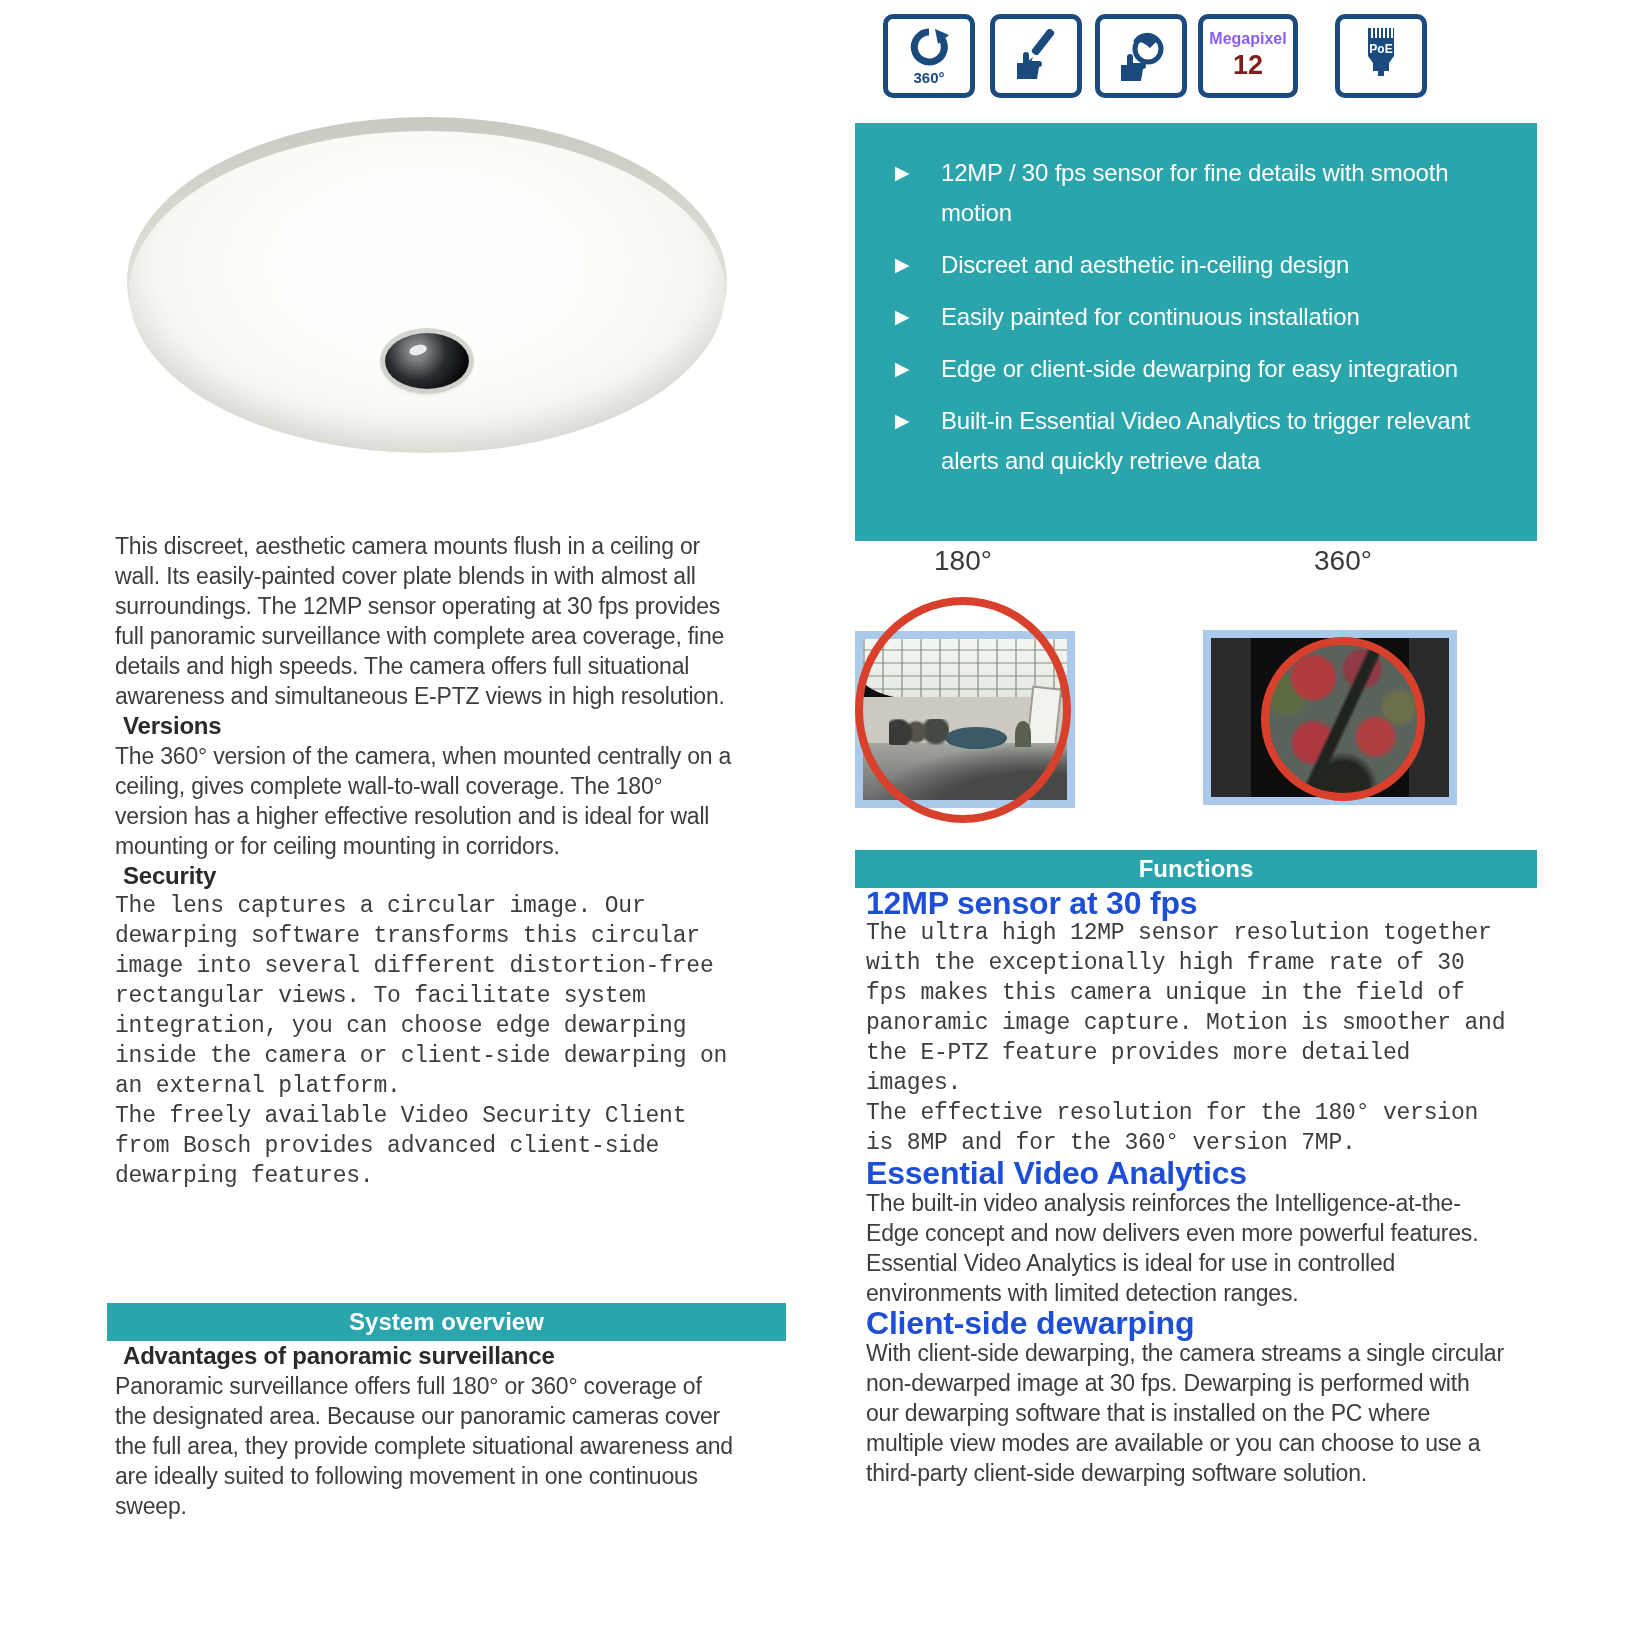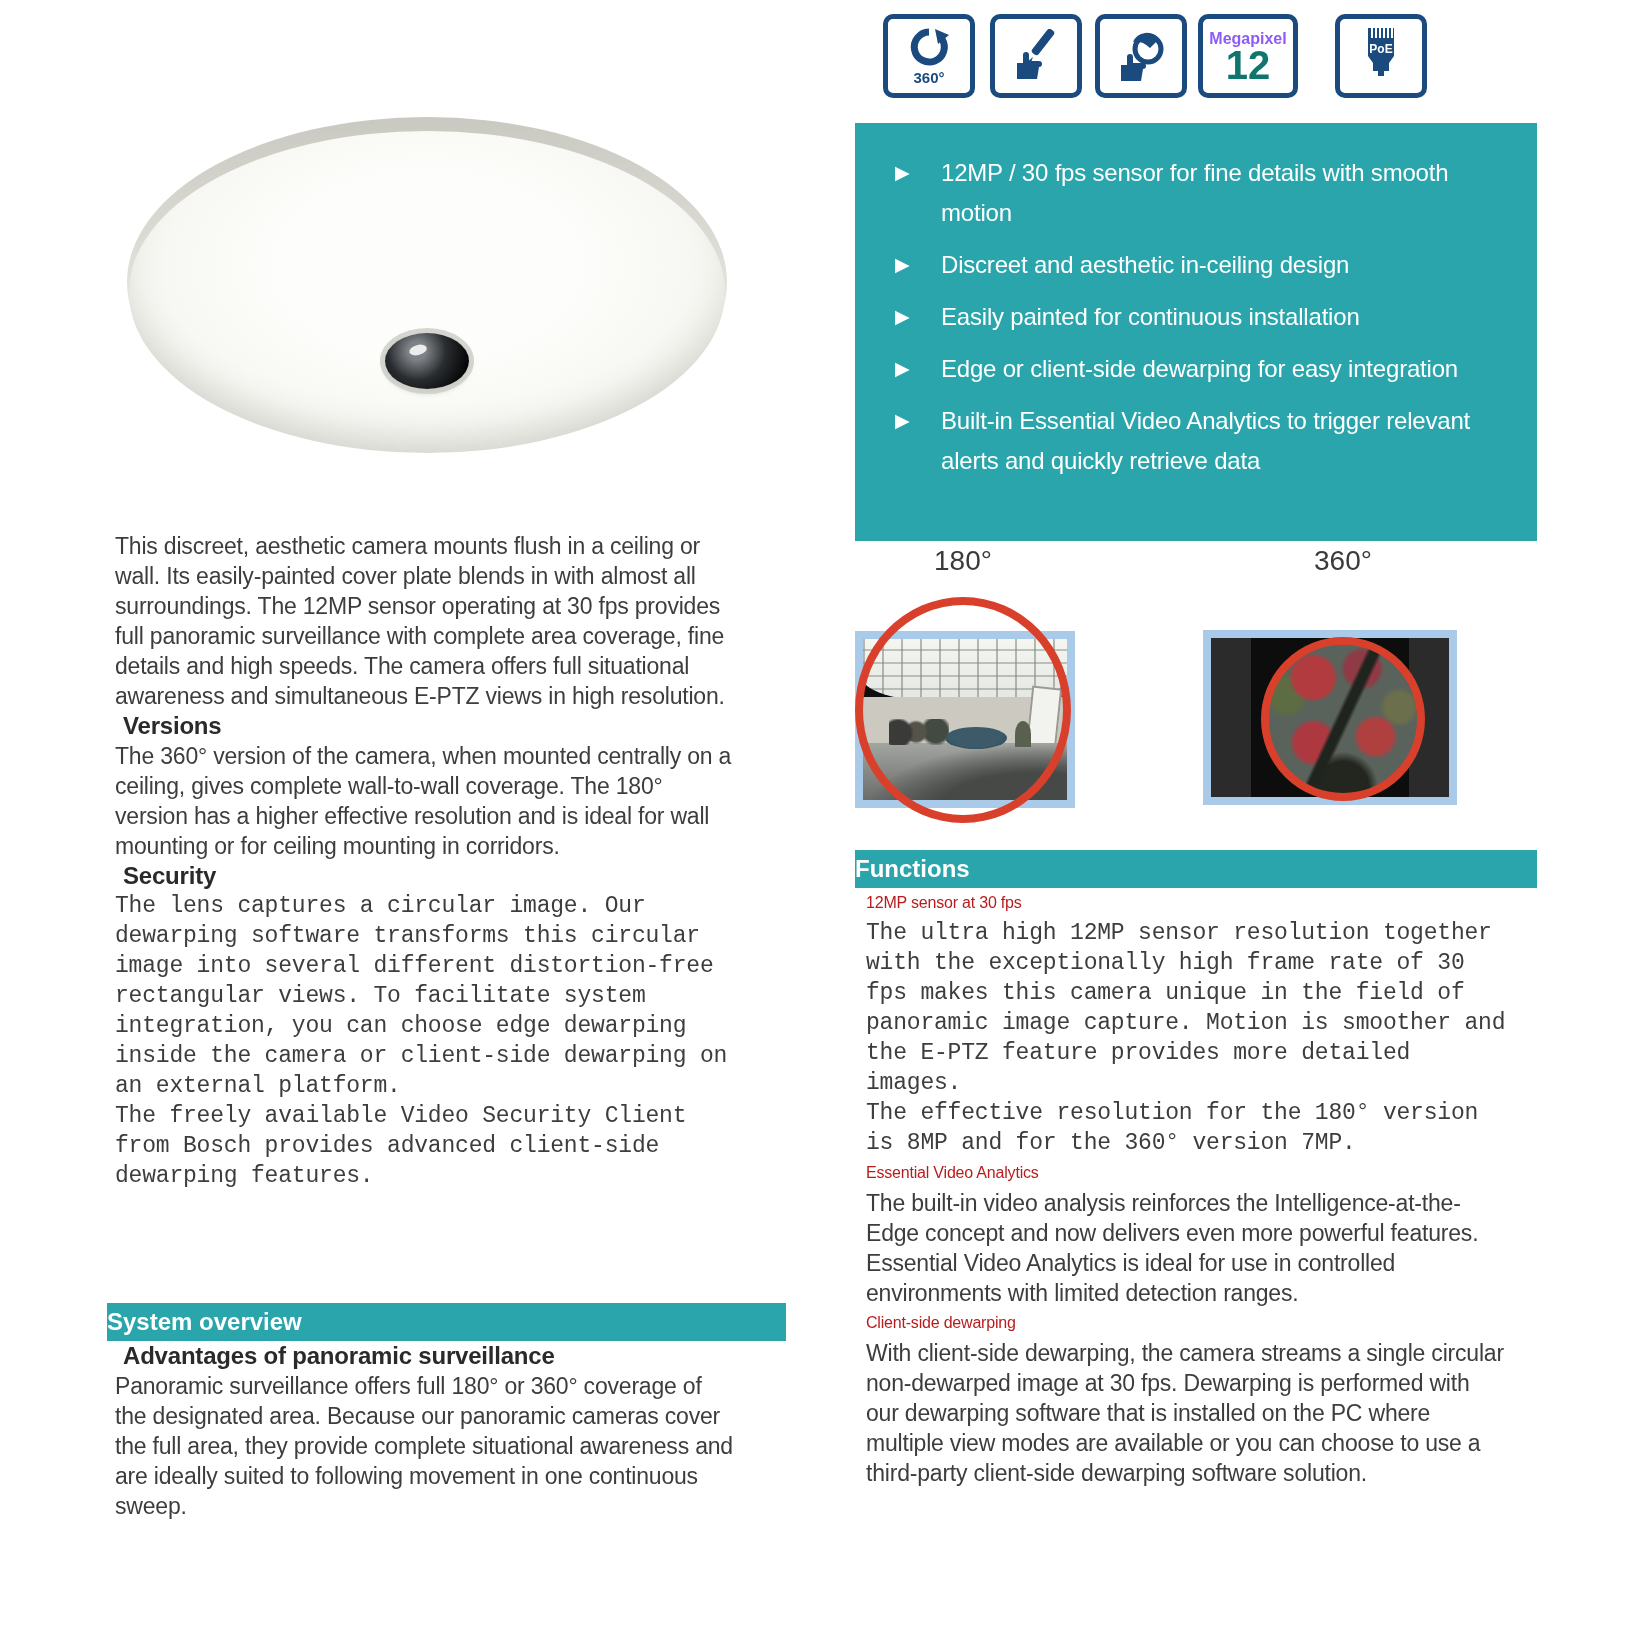--- a/index.html
+++ b/index.html
@@ -12,21 +12,21 @@
   
   .body-p{margin:0 0 0 8px;width:620px;font-size:23px;line-height:30px;color:#3d3d3d;
           letter-spacing:-0.2px;}
   .prelined{white-space:pre-line;font-family:Liberation Mono, monospace;}
   h3.sub{margin:0 0 0 16px;width:620px;font-size:24px;line-height:30px;color:#2a2a2a;
          font-weight:bold;letter-spacing:-0.2px;}
   .mt16{margin-top:16px;} .mt17{margin-top:17px;} .mt13{margin-top:13px;} .mt32{margin-top:32px;} .mt2{margin-top:2px;}
   .mt22{margin-top:22px;} .mt26{margin-top:26px;} .mt20{margin-top:20px;}
 
   .banner{height:38px;background:#29a5ab;color:#ffffff;font-size:24px;font-weight:bold;
-          line-height:38px;box-sizing:border-box;}
+          line-height:38px;box-sizing:border-box;text-align:center;}
   .banner-left{width:679px;margin-top:112px;}
   .banner-right{width:682px;margin-top:42px;}
 
   
   .camera-figure{position:relative;width:680px;height:420px;}
   .cam-rim{position:absolute;left:20px;top:22px;width:600px;height:330px;border-radius:50%;
            background:linear-gradient(#c9c9c1,#e4e4dc 55%,#efefe9);}
   .cam-body{position:absolute;left:22px;top:36px;width:596px;height:322px;border-radius:50%;
             background:radial-gradient(ellipse at 50% 42%,#fdfdfb 35%,#f7f7f3 62%,#e9e9e2 88%,#dddbd2 100%);
             box-shadow:inset 0 -28px 34px -14px rgba(90,90,80,0.18);}
@@ -38,21 +38,21 @@
 
   
   .icons-row{position:relative;height:88px;}
   .icon-box{position:absolute;top:2px;height:84px;width:92px;box-sizing:border-box;
             border:5px solid #1b4a7e;border-radius:10px;background:#fff;
             display:flex;flex-direction:column;align-items:center;justify-content:center;}
   .icon-box svg{display:block;}
   .ib-1{left:28px;} .ib-2{left:135px;} .ib-3{left:240px;} .ib-4{left:343px;width:100px;} .ib-5{left:480px;}
   .icon-cap{font-size:15px;font-weight:bold;color:#1b4a7e;line-height:15px;margin-top:1px;}
   .mp-line1{font-size:16px;font-weight:bold;color:#8b5cf6;line-height:18px;}
-  .mp-line2{font-size:40px;font-weight:bold;color:#0f766e;line-height:34px;}
+  .mp-line2{font-size:27px;font-weight:bold;color:#7f1d1d;line-height:34px;}
 
   
   .feature-box{margin-top:23px;width:682px;height:418px;background:#29a5ab;box-sizing:border-box;
                padding:30px 30px 0 40px;}
   .feature-box ul{margin:0;padding:0;list-style:none;}
   .feature-box li{position:relative;padding-left:46px;margin-bottom:12px;color:#ffffff;
                   font-size:24px;line-height:40px;width:566px;letter-spacing:-0.2px;}
   .tri{position:absolute;left:0;top:0;font-size:19px;line-height:40px;color:#ffffff;}
 
   
@@ -94,22 +94,22 @@
         radial-gradient(circle at 30% 22%,#b23b3f 0 13%,transparent 16%),
         radial-gradient(circle at 63% 16%,#8f3a44 0 11%,transparent 14%),
         radial-gradient(circle at 30% 66%,#ad3840 0 13%,transparent 17%),
         radial-gradient(circle at 72% 62%,#b04040 0 12%,transparent 16%),
         radial-gradient(circle at 12% 34%,#5d6c42 0 10%,transparent 14%),
         radial-gradient(circle at 88% 42%,#6b6f4b 0 9%,transparent 13%),
         radial-gradient(circle at 50% 96%,#23261f 0 16%,transparent 22%),
         radial-gradient(circle at 50% 50%,#5a625c 0 70%,#3c423d 100%);}
 
   
-  .fn-h{margin:0 0 0 11px;width:640px;font-size:16px;line-height:30px;font-weight:normal;
-        color:#b91c1c;letter-spacing:-0.2px;}
+  .fn-h{margin:0 0 0 11px;width:640px;font-size:32px;line-height:30px;font-weight:bold;
+        color:#1d4ed8;letter-spacing:-0.2px;}
   .fn-p{margin:0 0 0 11px;width:640px;font-size:23px;line-height:30px;color:#3d3d3d;
         letter-spacing:-0.2px;}
 </style>
 </head>
 <body>
 
 <div class="page">
 
   <div class="col col-left">
 

